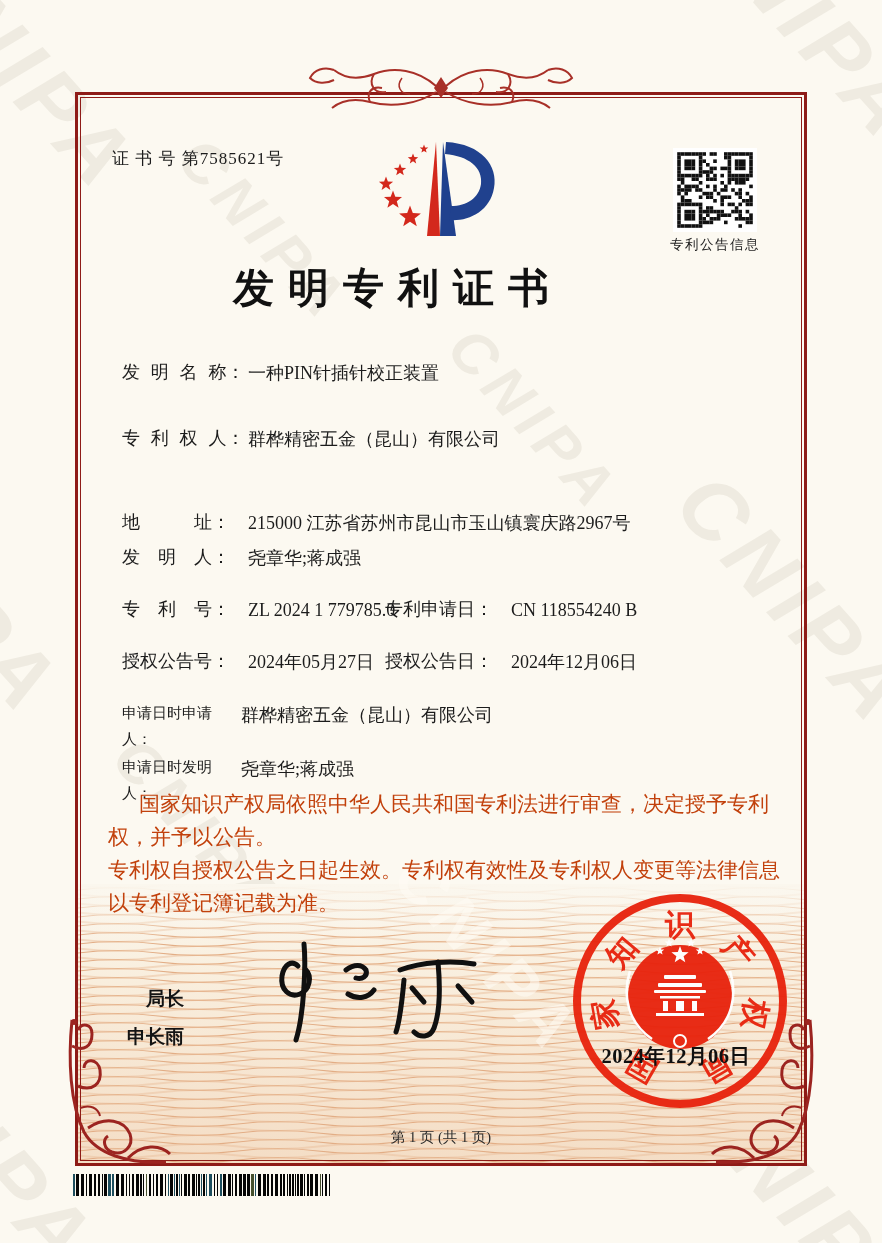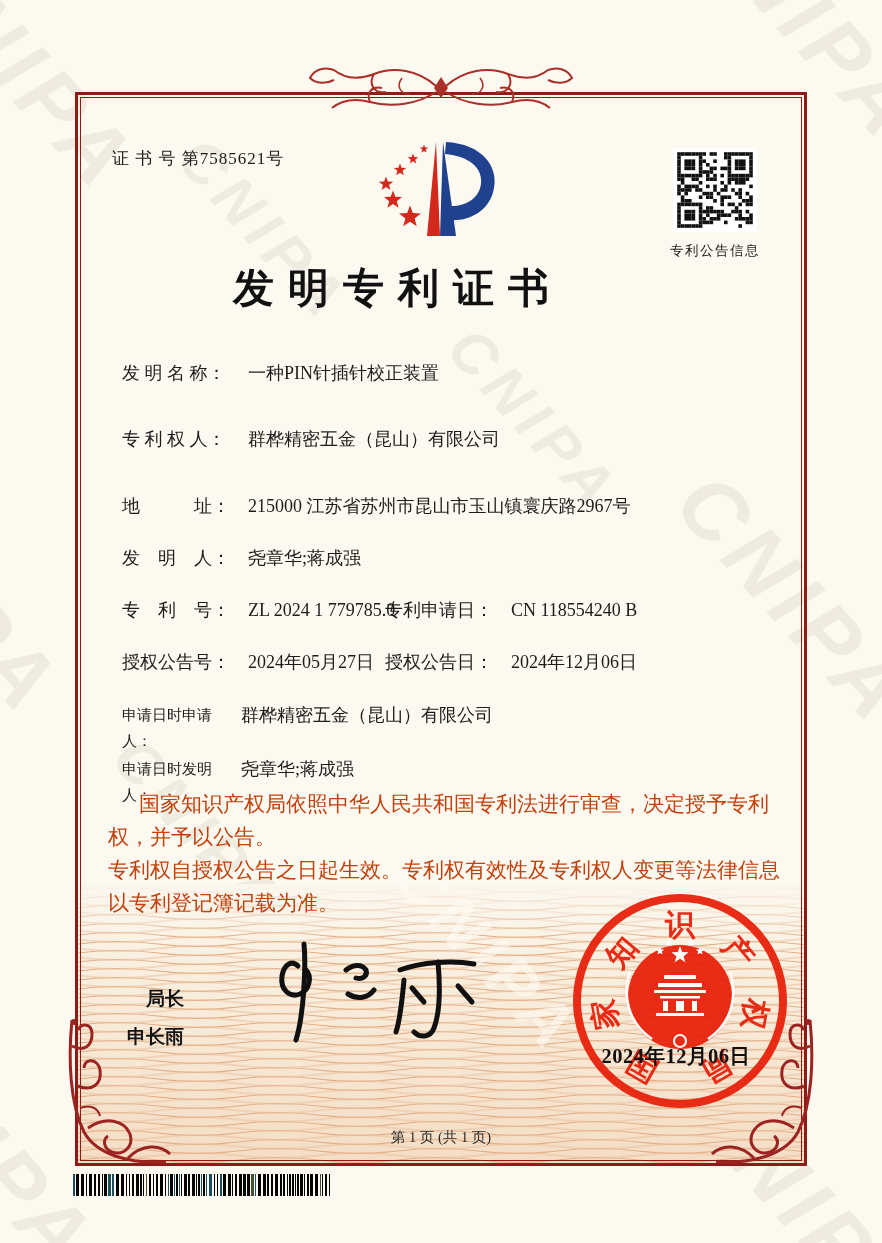--- a/index.html
+++ b/index.html
@@ -31,29 +31,29 @@
   .orn-top { position:absolute; left:306px; top:62px; z-index:5; }
   .fl { position:absolute; z-index:5; }
   .fl-bl { left:58px;  top:1012px; }
   .fl-br { left:694px; top:1012px; }
   
   .cert-no { position:absolute; left:112px; top:147px; z-index:6; font-size:17px; letter-spacing:1px; }
   .logo { position:absolute; left:374px; top:136px; z-index:6; }
   .qr-wrap { position:absolute; left:660px; top:148px; z-index:6; width:110px; text-align:center; }
   .qr { width:84px; height:84px; background:#fff; position:relative; margin:0 auto; }
   .qr svg { display:block; }
-  .qr-caption { margin-top:10px; font-size:13.5px; letter-spacing:1.5px; color:#222; }
+  .qr-caption { margin-top:4px; font-size:13.5px; letter-spacing:1.5px; color:#222; }
   .title {
     position:absolute; left:75px; top:261px; width:632px; z-index:6;
     text-align:center; font-size:41px; font-weight:700;
     letter-spacing:14px; text-indent:14px; color:#111;
   }
   
   .row { position:absolute; left:122px; width:665px; z-index:6; display:flex; font-size:18px; line-height:26px; }
-  .lab { flex:0 0 126px; }
+  .lab { flex:0 0 126px;font-family:Liberation Mono, monospace; }
   .lab-sm { flex:0 0 119px; font-size:15px; line-height:26px; }
   .val { white-space:nowrap;text-align:right; }
   .pairR { position:absolute; left:263px; top:0; display:flex; }
   .pairR .lab { flex:0 0 126px; }
   
   .statement { position:absolute; left:108px; top:788px; width:674px; z-index:6; font-size:21px; line-height:33px; color:#c2410c; }
   .statement .l1 { text-indent:31px; }
   
   .director { position:absolute; left:127px; top:980px; z-index:6;
     font-family:"Liberation Sans","DejaVu Sans",sans-serif; font-weight:700; font-size:19px; line-height:38px; color:#141414;text-align:right;}
@@ -392,21 +392,21 @@
   <div class="title">发明专利证书</div>
 
   <div class="row" style="top:360px">
     <span class="lab">发 明 名 称：</span>
     <span class="val">一种PIN针插针校正装置</span>
   </div>
   <div class="row" style="top:426px">
     <span class="lab">专 利 权 人：</span>
     <span class="val">群桦精密五金（昆山）有限公司</span>
   </div>
-  <div class="row" style="top:493px">
+  <div class="row" style="top:510px">
     <span class="lab">地　　　址：</span>
     <span class="val">215000 江苏省苏州市昆山市玉山镇寰庆路2967号</span>
   </div>
   <div class="row" style="top:545px">
     <span class="lab">发　明　人：</span>
     <span class="val">尧章华;蒋成强</span>
   </div>
   <div class="row" style="top:597px">
     <span class="lab">专　利　号：</span>
     <span class="val">ZL 2024 1 779785.0</span>

